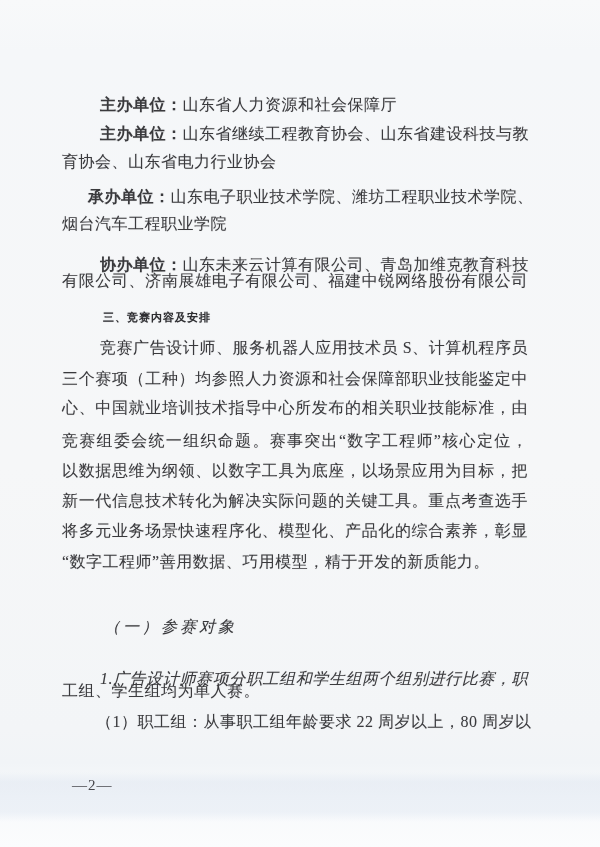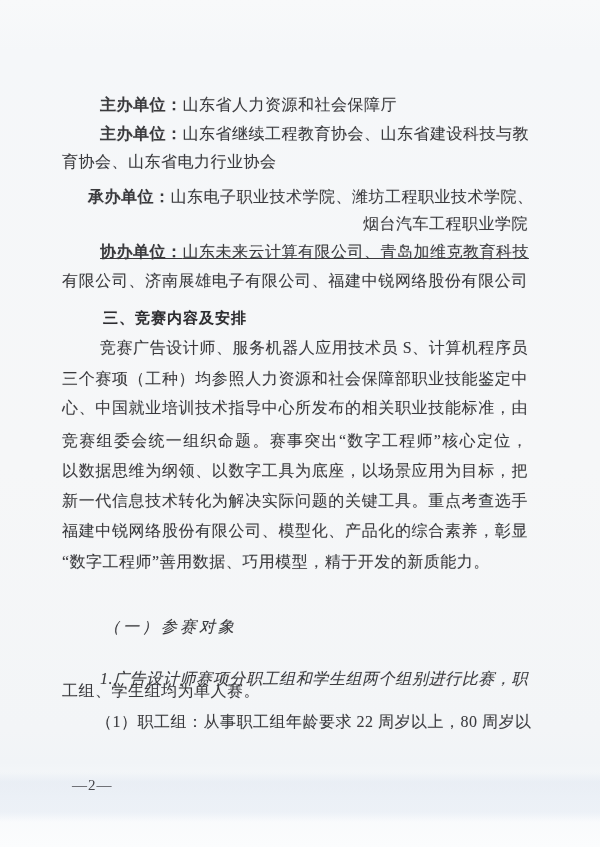--- a/index.html
+++ b/index.html
@@ -36,21 +36,21 @@
   
   .j{
     text-align:justify;
     text-align-last:justify;
     -moz-text-align-last:justify;
   }
   .lbl{font-weight:700;}
   .h{
     font-family:"Liberation Sans","DejaVu Sans",sans-serif;
     font-weight:700;
-    font-size:15px;
+    font-size:11px;
     color:#2d2d30;
     letter-spacing:1px;
     text-shadow:0 0 1px rgba(60,60,70,.3);
   }
   .kai{
     font-style:italic;
     letter-spacing:3px;
     color:#38383b;
     margin-left:10px;
   }
@@ -69,35 +69,35 @@
   <div class="scan-band"></div>
 
   <div class="line" style="top:94px;left:100px;width:428px;"><span class="lbl">主办单位：</span><span>山东省人力资源和社会保障厅</span></div>
 
   <div class="line j" style="top:123px;left:100px;width:428px;"><span class="lbl">主办单位：</span><span>山东省继续工程教育协会、山东省建设科技与教</span></div>
 
   <div class="line" style="top:151px;left:62px;width:466px;">育协会、山东省电力行业协会</div>
 
   <div class="line j" style="top:186px;left:88px;width:428px;"><span class="lbl">承办单位：</span><span>山东电子职业技术学院、潍坊工程职业技术学院、</span></div>
 
-  <div class="line" style="top:213px;left:62px;width:466px;text-align:right;">烟台汽车工程职业学院</div>
+  <div class="line" style="top:213px;left:62px;width:466px;">烟台汽车工程职业学院</div>
 
-  <div class="line j" style="top:241px;left:100px;width:428px;text-decoration:underline;"><span class="lbl">协办单位：</span><span>山东未来云计算有限公司、青岛加维克教育科技</span></div>
+  <div class="line j" style="top:254px;left:100px;width:428px;"><span class="lbl">协办单位：</span><span>山东未来云计算有限公司、青岛加维克教育科技</span></div>
 
   <div class="line j" style="top:270px;left:62px;width:466px;">有限公司、济南展雄电子有限公司、福建中锐网络股份有限公司</div>
 
   <div class="line h" style="top:307px;left:103px;">三、竞赛内容及安排</div>
 
   <div class="line j" style="top:337px;left:100px;width:428px;">竞赛广告设计师、服务机器人应用技术员 S、计算机程序员</div>
   <div class="line j" style="top:368px;left:62px;width:466px;">三个赛项（工种）均参照人力资源和社会保障部职业技能鉴定中</div>
   <div class="line j" style="top:397px;left:62px;width:466px;">心、中国就业培训技术指导中心所发布的相关职业技能标准，由</div>
   <div class="line j" style="top:460px;left:62px;width:466px;">以数据思维为纲领、以数字工具为底座，以场景应用为目标，把</div>
   <div class="line j" style="top:430px;left:62px;width:466px;">竞赛组委会统一组织命题。赛事突出“数字工程师”核心定位，</div>
   <div class="line j" style="top:490px;left:62px;width:466px;">新一代信息技术转化为解决实际问题的关键工具。重点考查选手</div>
-  <div class="line j" style="top:520px;left:62px;width:466px;">福建中锐网络股份有限公司、模型化、产品化的综合素养，彰显</div>
+  <div class="line j" style="top:520px;left:62px;width:466px;">将多元业务场景快速程序化、模型化、产品化的综合素养，彰显</div>
   <div class="line" style="top:551px;left:62px;width:466px;">“数字工程师”善用数据、巧用模型，精于开发的新质能力。</div>
 
 
   <div class="line kai" style="top:616px;left:94px;">（一）参赛对象</div>
 
   <div class="line j" style="top:668px;left:100px;width:428px;font-style:italic;">1.广告设计师赛项分职工组和学生组两个组别进行比赛，职</div>
   <div class="line" style="top:680px;left:62px;width:466px;">工组、学生组均为单人赛。</div>
 
   <div class="line j" style="top:711px;left:96px;width:432px;">（1）职工组：从事职工组年龄要求 22 周岁以上，80 周岁以</div>
 

